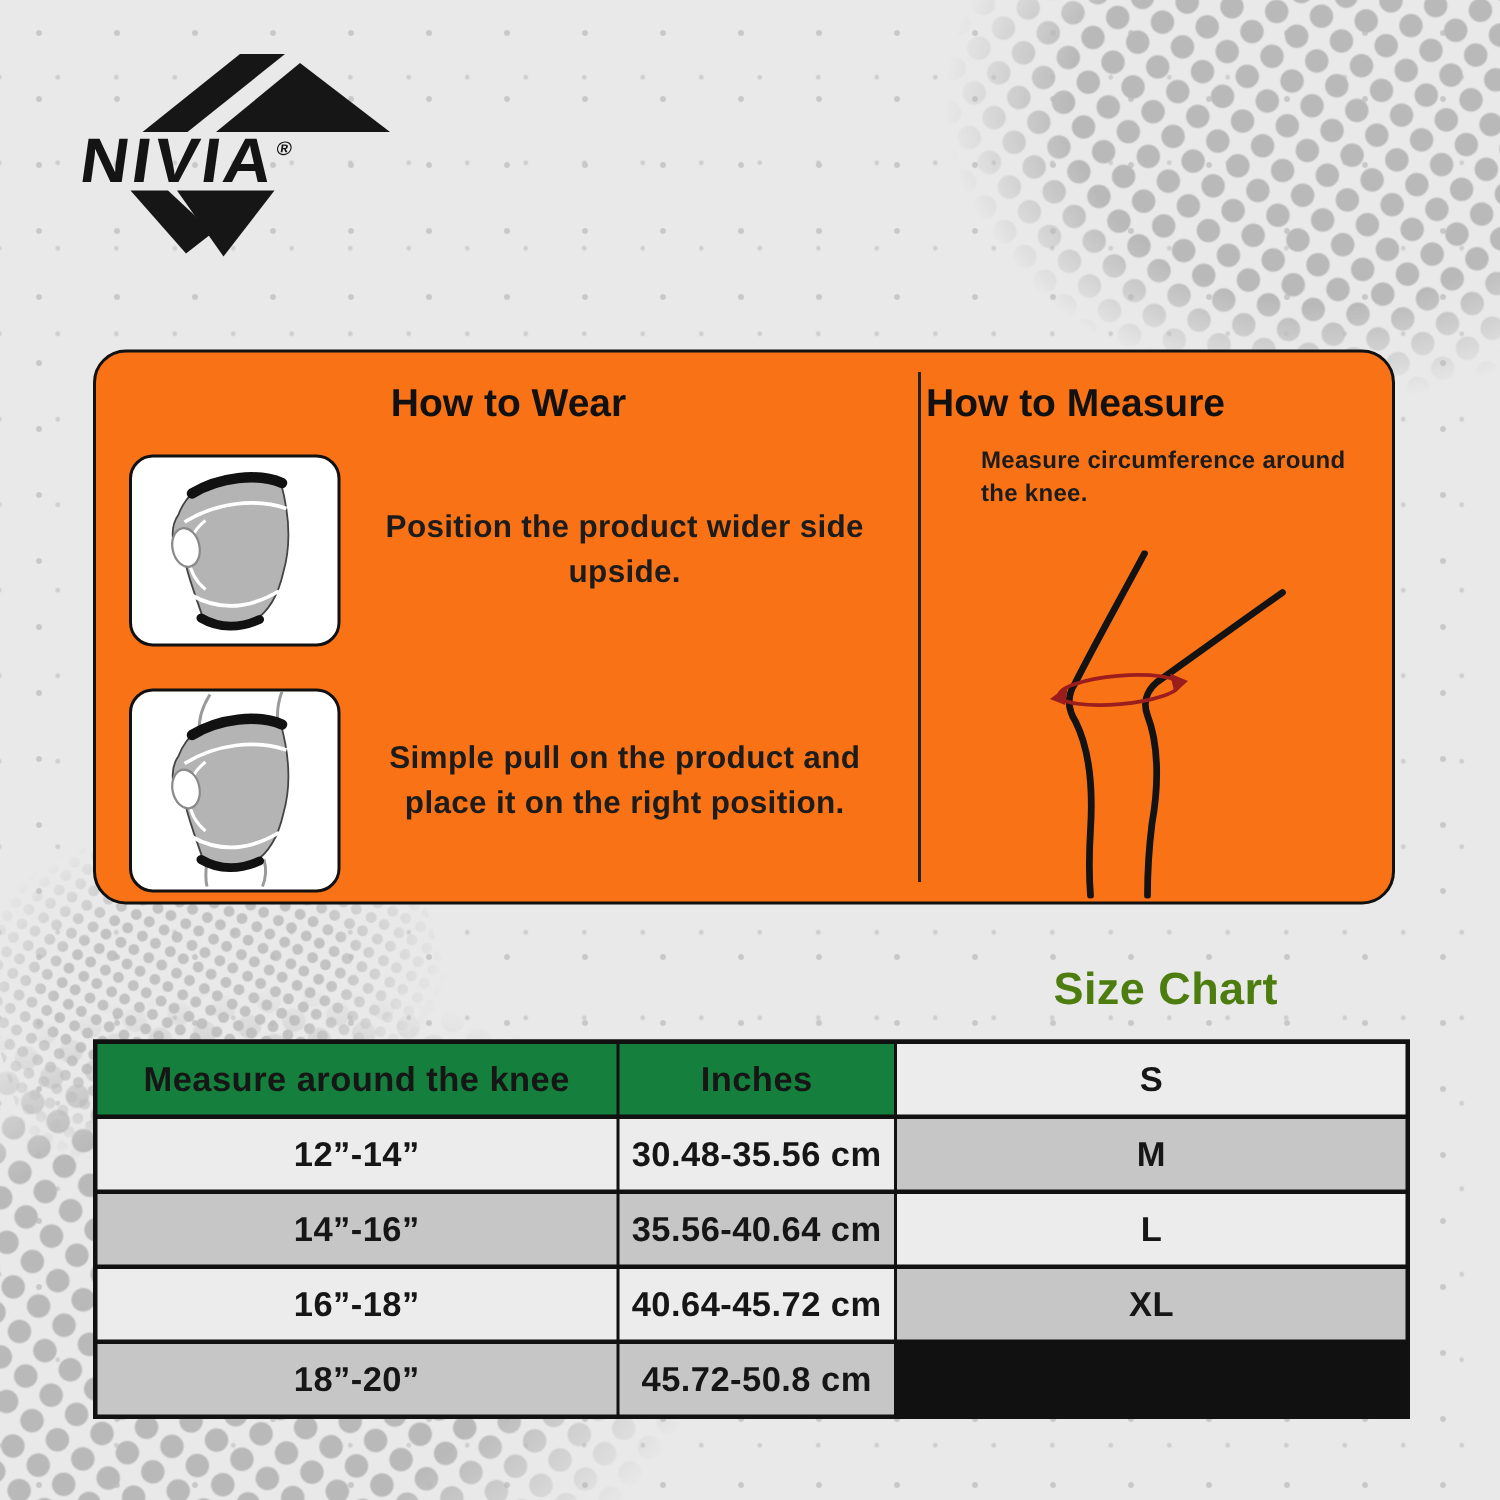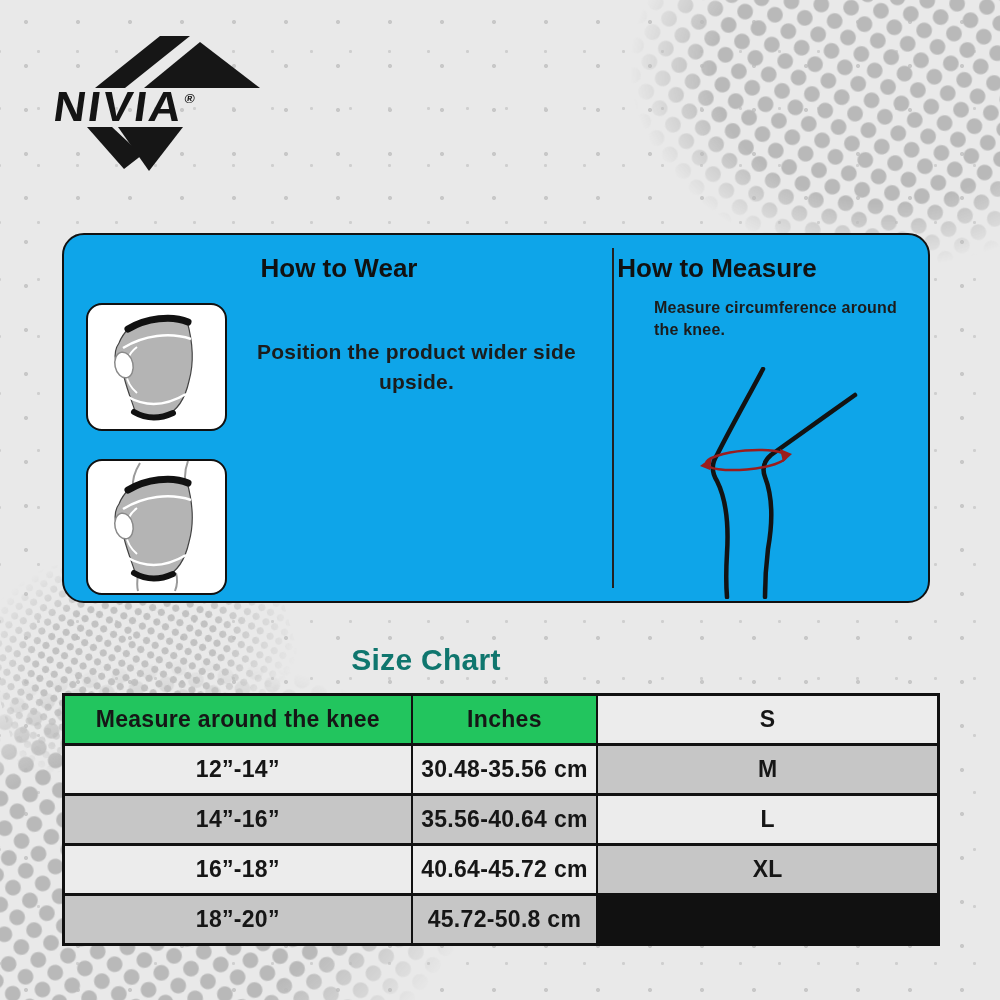--- a/index.html
+++ b/index.html
@@ -50,21 +50,21 @@
   .logo-text{
     position:absolute;left:2px;top:56px;width:215px;
     font-weight:bold;font-size:42px;letter-spacing:2px;color:#141414;
     transform:skewX(-8deg) scaleX(1.06);transform-origin:left center;
     white-space:nowrap;line-height:1;
   }
   .logo-text sup{font-size:13px;letter-spacing:0;vertical-align:18px;}
   
   .panel{
     position:absolute;left:62px;top:233px;width:868px;height:370px;
-    background:#0ea5e9;border:2.5px solid #111;border-radius:22px;box-sizing:border-box;
+    background:#f97316;border:2.5px solid #111;border-radius:22px;box-sizing:border-box;
   }
   .panel-divider{position:absolute;left:548px;top:13px;width:2px;height:340px;background:#222;}
   .section-title{position:absolute;font-size:26px;font-weight:bold;color:#111;text-align:center;}
   .htw-title{left:60px;top:18px;width:430px;}
   .htm-title{left:526px;top:18px;width:254px;}
   .step-box{
     position:absolute;left:22px;width:141px;background:#fff;
     border:2.5px solid #111;border-radius:16px;box-sizing:border-box;overflow:hidden;
   }
   .step-box-1{top:68px;height:128px;}
@@ -75,33 +75,33 @@
   }
   .step-text-1{top:102px;}
   .step-text-2{top:256px;}
   .htm-desc{
     position:absolute;left:590px;top:62px;width:260px;
     font-size:16px;font-weight:bold;line-height:1.4;color:#1c1c1c;letter-spacing:.2px;
   }
   .leg-art{position:absolute;left:595px;top:132px;width:235px;height:232px;}
   
   .chart-title{
-    position:absolute;left:0;top:643px;width:852px;text-align:center;
-    font-size:30px;font-weight:bold;color:#0f766e;letter-spacing:.3px;
+    position:absolute;left:0;top:643px;width:852px;text-align:right;
+    font-size:30px;font-weight:bold;color:#4d7c0f;letter-spacing:.3px;
   }
   .size-table{
     position:absolute;left:62px;top:693px;width:878px;height:253px;
     display:grid;grid-template-columns:350fr 185fr 343fr;grid-template-rows:repeat(5,1fr);
     background:#111;border:3px solid #111;gap:2.5px;box-sizing:border-box;
   }
   .cell{
     display:flex;align-items:center;justify-content:center;
     font-size:23px;font-weight:bold;color:#161616;letter-spacing:.3px;
   }
-  .cell.hdr{background:#22c55e;}
+  .cell.hdr{background:#15803d;}
   .row-light{background:#ececec;}
   .row-dark{background:#c6c6c6;}
 </style>
 </head>
 <body>
 
 <div class="canvas">
 
   <div class="bg speckle"></div>
   <div class="bg dotgrid dots-tr"></div>
@@ -146,20 +146,21 @@
           <path d="M42,22 C58,12 84,9 99,16 C104,34 107,55 101,76 C97,94 89,106 77,111 C64,115 53,112 47,106 C43,94 39,84 36,72 C27,64 24,48 31,38 C34,30 38,26 42,22 Z" fill="#b4b4b4" stroke="#444" stroke-width="1.2"></path>
           <path d="M40,24 C58,13 84,10 100,17" stroke="#111" stroke-width="7" fill="none" stroke-linecap="round"></path>
           <path d="M46,107 C58,114 72,114 85,108" stroke="#111" stroke-width="6" fill="none" stroke-linecap="round"></path>
           <path d="M35,43 C56,30 82,27 103,34" stroke="#fff" stroke-width="2.5" fill="none"></path>
           <path d="M40,92 C58,102 78,101 98,89" stroke="#fff" stroke-width="2.5" fill="none"></path>
           <path d="M49,42 C41,48 37,56 38,68 C39,77 43,83 49,88" stroke="#fff" stroke-width="2" fill="none"></path>
           <ellipse cx="36" cy="60" rx="9" ry="13" fill="#fff" stroke="#8a8a8a" stroke-width="1.5" transform="rotate(-12 36 60)"></ellipse>
         </g>
       </svg>
     </div>
+    <div class="step-text step-text-2">Simple pull on the product and place it on the right position.</div>
 
     <div class="section-title htm-title">How to Measure</div>
     <div class="htm-desc">Measure circumference around the knee.</div>
 
     <div class="leg-art">
       <svg width="235" height="232" viewBox="0 0 235 232">
         <path d="M104,2 C88,32 70,64 58,88 C52,97 53,106 58,114 C66,130 70,154 68,186 C67,203 67,218 68,230" stroke="#131313" stroke-width="4.5" fill="none" stroke-linecap="round"></path>
         <path d="M196,28 C168,48 134,72 112,88 C105,94 103,102 106,110 C113,128 114,154 109,182 C107,198 106,216 106,230" stroke="#131313" stroke-width="4.5" fill="none" stroke-linecap="round"></path>
         <ellipse cx="87" cy="93" rx="40" ry="9.5" fill="none" stroke="#9b1d1d" stroke-width="2.5" transform="rotate(-5 87 93)"></ellipse>
         <polygon points="41,99 53,90 51,103" fill="#9b1d1d"></polygon>

